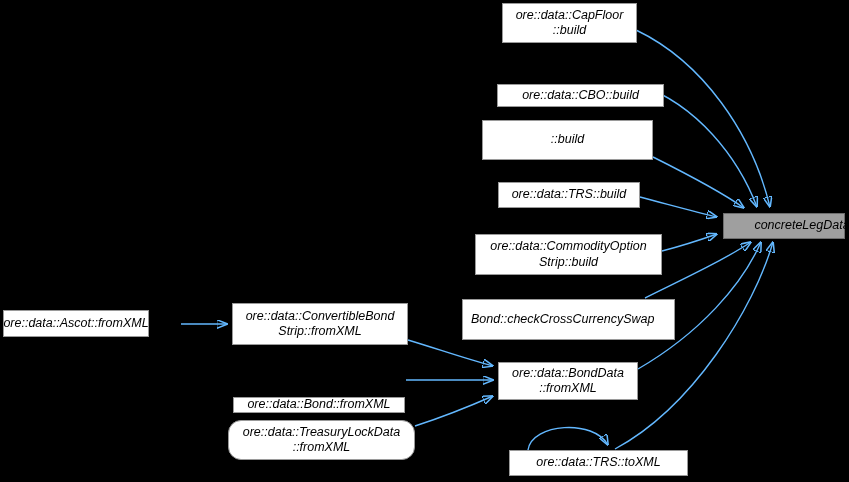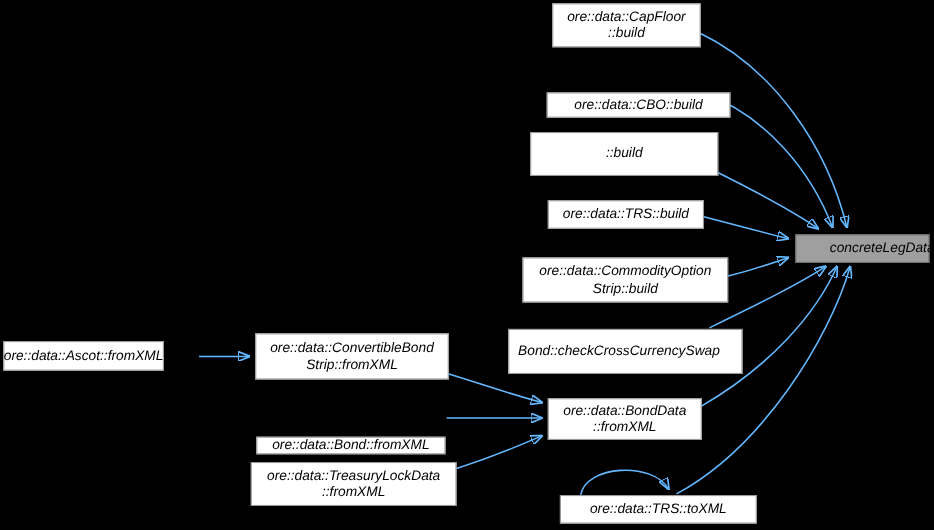--- a/index.html
+++ b/index.html
@@ -123,21 +123,21 @@
 
   <div class="node" style="left:233px; top:367px; width:172px; height:16px;margin-top:30px;">
     <span>ore::data::Bond::fromXML</span>
   </div>
 
   <div class="node" style="left:498px; top:362px; width:140px; height:38px;">
     <span>ore::data::BondData</span>
     <span>::fromXML</span>
   </div>
 
-  <div class="node" style="left:228px; top:420px; width:187px; height:40px;">
+  <div class="node" style="left:228px; top:420px; width:187px; height:40px;border-radius:13px;">
     <span>ore::data::TreasuryLockData</span>
     <span>::fromXML</span>
   </div>
 
   <div class="node" style="left:493px; top:450px; width:179px; height:26px;margin-left:16px;">
     <span>ore::data::TRS::toXML</span>
   </div>
 
 </div>
 

